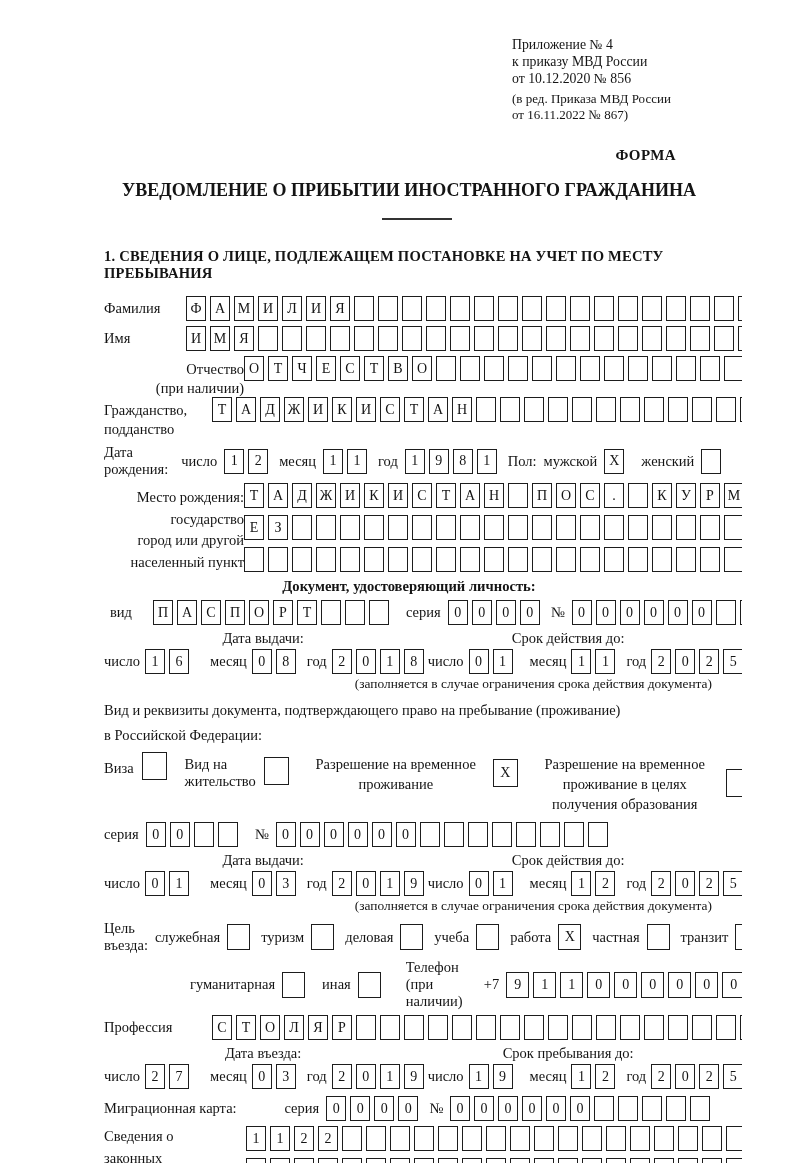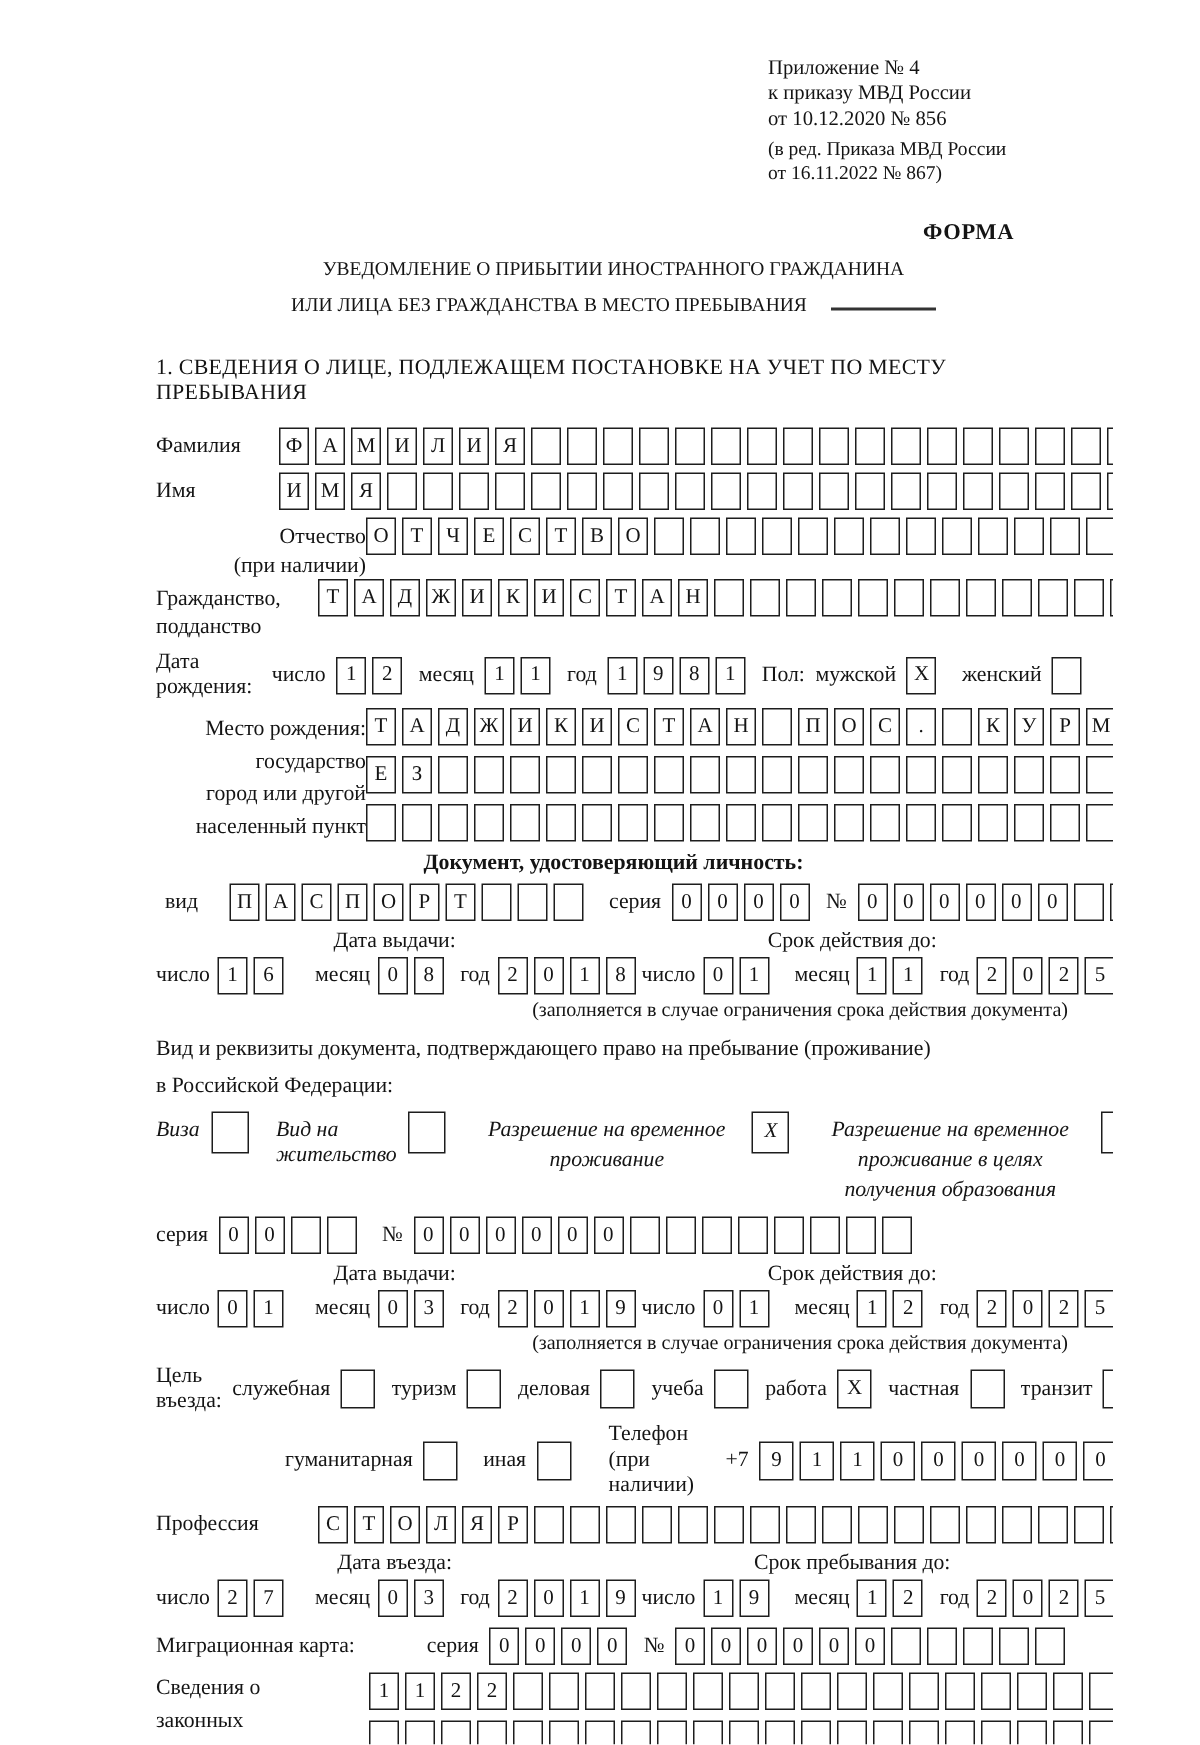--- a/index.html
+++ b/index.html
@@ -7,23 +7,23 @@
   .page {
     position:relative; width:684px; height:1163px; margin:0 auto;
     background:#ffffff; color:#141414; overflow:hidden;
     font-family:"Liberation Serif", "DejaVu Serif", serif;
     padding:36px 28px 0 46px; font-size:14.5px;
   }
   
   .lawref { width:196px; margin-left:auto; margin-right:6px; line-height:17px; font-size:13.8px; }
   .lawref .amend { margin-top:4px; font-size:13px; line-height:16px; }
   .forma { text-align:right; padding-right:38px; margin-top:24px; font-weight:bold; font-size:15px; letter-spacing:.4px; }
-  .title { text-align:center; margin-top:3px; font-weight:normal; font-size:13px; line-height:24px; }
+  .title { text-align:center; margin-top:14px; font-weight:bold; font-size:18px; line-height:24px; }
   .blank-line { display:inline-block; width:70px; border-bottom:2px solid #333; height:14px; margin-left:16px; }
-  .sec-head { margin-top:22px; margin-bottom:14px; font-weight:normal; font-size:14.6px; letter-spacing:.2px; }
+  .sec-head { margin-top:22px; margin-bottom:14px; font-weight:bold; font-size:14.6px; letter-spacing:.2px; }
 
   .row { display:flex; align-items:flex-start; margin-bottom:5px; }
   .lbl { flex:none; padding-top:4px; }
   .lbl2 { line-height:19px; }
   .cells { display:flex; flex:none; }
   .cell {
     flex:none; width:20px; height:25px; border:1.6px solid #1d1d1d;
     margin-right:4px; display:inline-flex; align-items:center; justify-content:center;
     font-size:14px; background:#fff;
   }
@@ -37,21 +37,21 @@
   
   .date2 { margin-top:2px; }
   .date2 .heads { display:flex; }
   .date2 .heads .h { text-align:center; }
   .h-left { width:360px; } .h-right { width:330px; }
   .dline { display:flex; align-items:center; margin-top:2px; }
   .dl { flex:none; margin-right:5px; }
   .dgroup { display:flex; align-items:center; }
   .note { font-size:13.4px; text-align:right; margin-top:2px; padding-right:2px; }
 
-  .opt { display:inline-flex; align-items:flex-start;font-style:italic; }
+  .opt { display:inline-flex; align-items:center; }
   .opt .t { padding-top:4px; }
   .optbox { margin-left:8px; }
   .optlabel-c { text-align:center; line-height:20px; width:178px; padding-top:2px; }
   .optlabel-c2 { text-align:center; line-height:20px; width:186px; padding-top:2px; }
 
   .mr { margin-right:7px; }
   .reps { display:flex; margin-top:4px; }
   .reps .labels { width:142px; line-height:21.5px; flex:none; }
   .reps .grid .cells { margin-bottom:7px; }
 </style>
@@ -67,21 +67,21 @@
     <div class="amend">
       <div>(в ред. Приказа МВД России</div>
       <div>от 16.11.2022 № 867)</div>
     </div>
   </div>
 
   <div class="forma">ФОРМА</div>
 
   <div class="title">
     <div>УВЕДОМЛЕНИЕ О ПРИБЫТИИ ИНОСТРАННОГО ГРАЖДАНИНА</div>
-    <div><span>ИЛИ ЛИЦА БЕЗ ГРАЖДАНСТВА В МЕСТО ПРЕБЫВАНИЯ</span><span class="blank-line"></span></div>
+    <div><span class="blank-line"></span></div>
   </div>
 
   <div class="sec-head">1. СВЕДЕНИЯ О ЛИЦЕ, ПОДЛЕЖАЩЕМ ПОСТАНОВКЕ НА УЧЕТ ПО МЕСТУ ПРЕБЫВАНИЯ</div>
 
   <div class="row">
     <span class="lbl w78">Фамилия</span>
     <span class="cells">
         <span class="cell">Ф</span>
         <span class="cell">А</span>
         <span class="cell">М</span>

